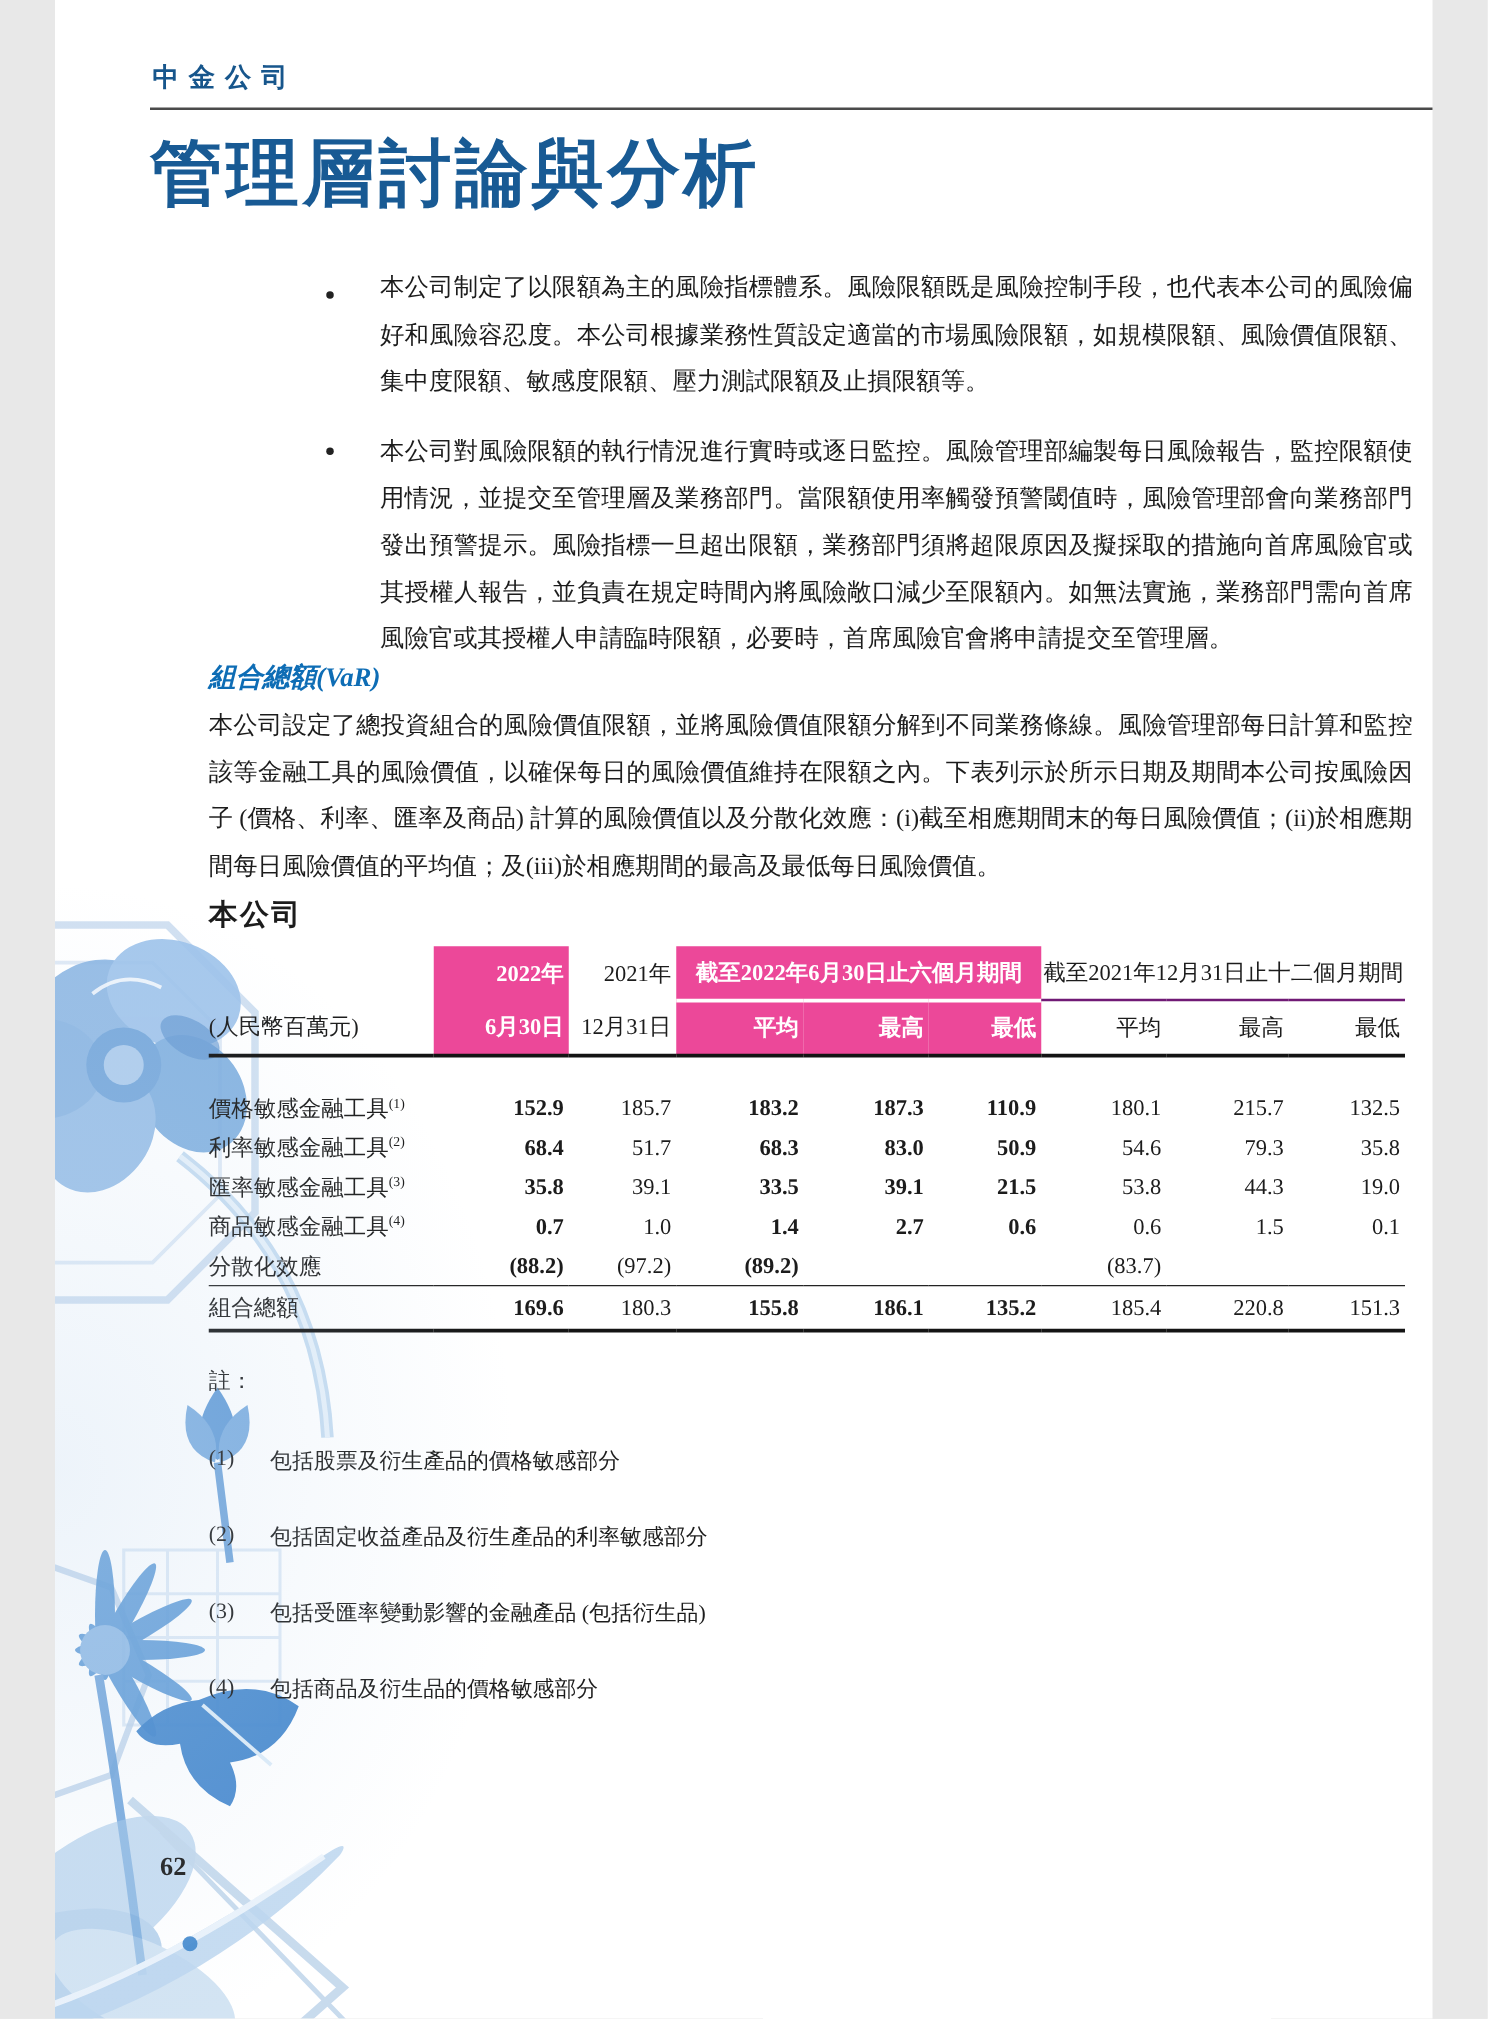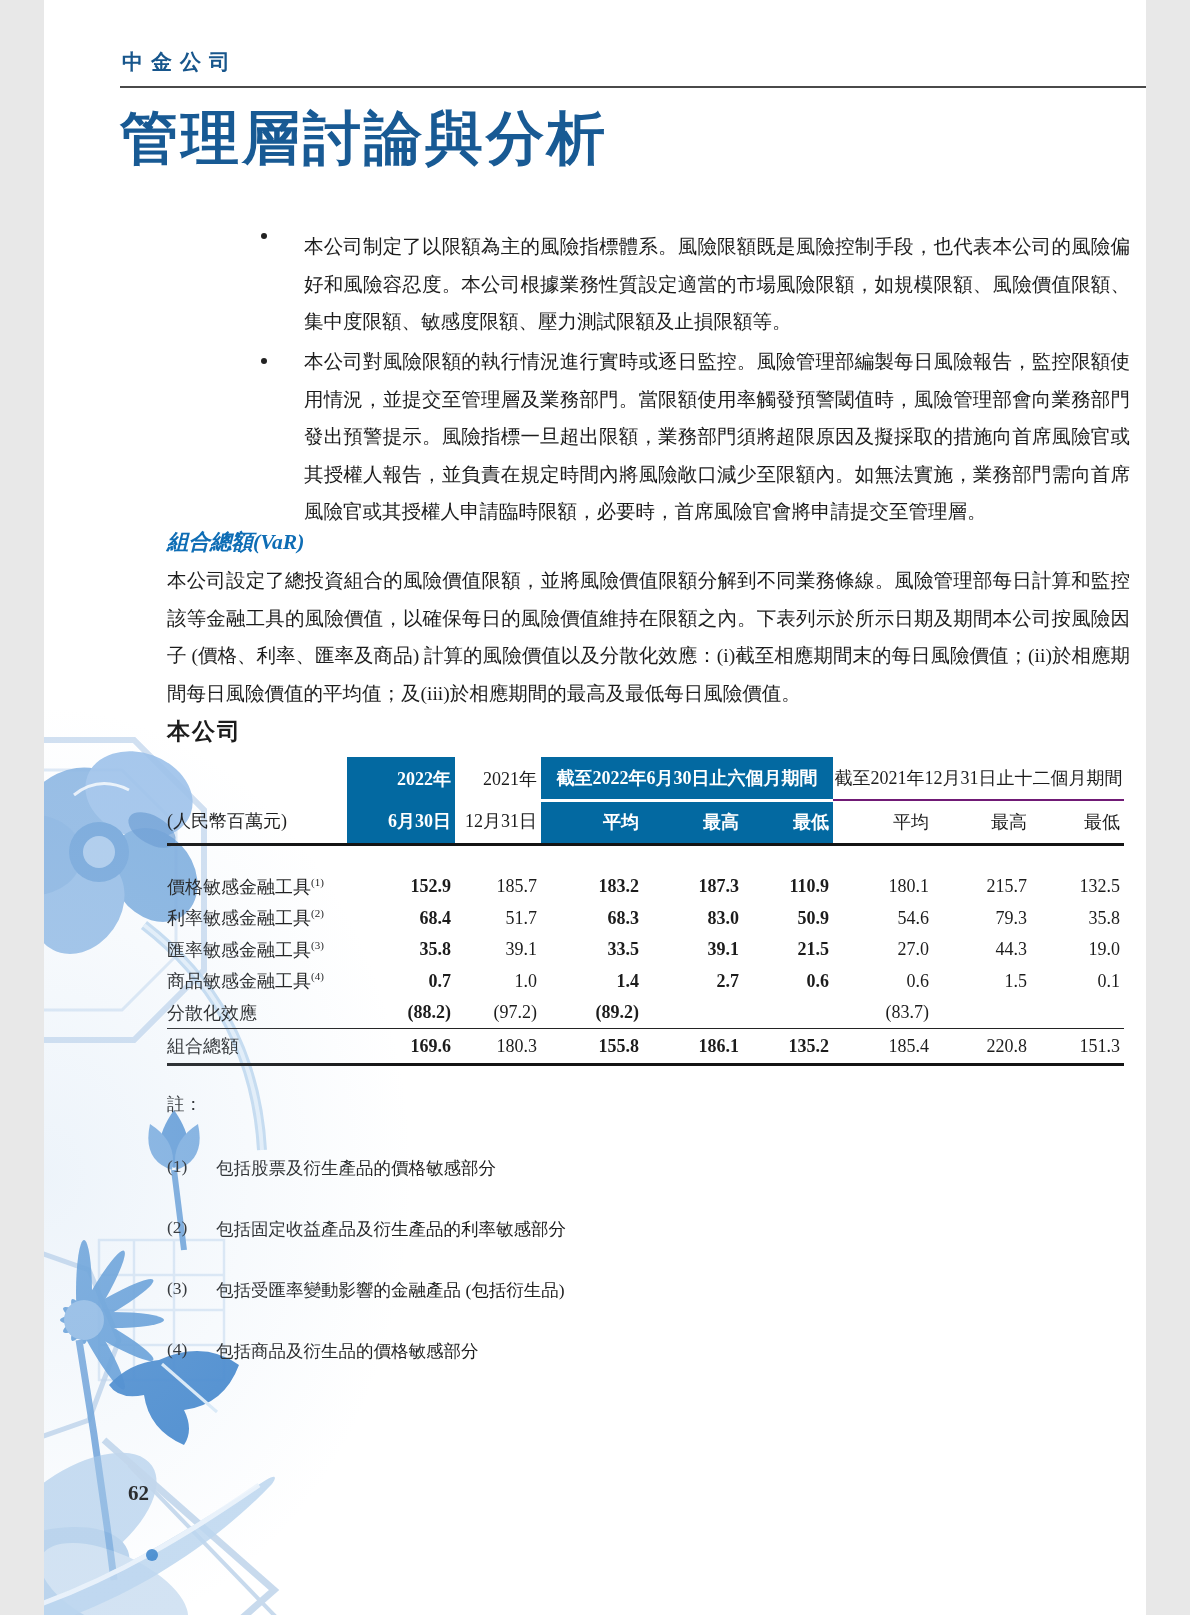--- a/index.html
+++ b/index.html
@@ -23,35 +23,35 @@
   .brand-rule {
     position:absolute; left:76px; top:86px; width:1040px; height:2px; background:#4a4a4a;
   }
   .doc-title {
     position:absolute; left:76px; top:100px;
     font-size:58px; font-weight:bold; letter-spacing:3px; color:#185a94;
   }
   .bullet-item { position:absolute; left:260px; width:826px;
     font-size:19.5px; line-height:37.5px; text-align:justify; }
   .bullet-dot { position:absolute; left:217px; width:6px; height:6px; border-radius:50%; background:#222; }
-  .b1 { top:228px; } .d1 { top:233px; }
+  .b1 { top:212px; } .d1 { top:233px; }
   .b2 { top:343px; } .d2 { top:358px; }
   .var-heading {
     position:absolute; left:123px; top:527px;
     font-size:21.5px; font-weight:bold; font-style:italic; color:#0e6db5;
   }
   .var-paragraph {
     position:absolute; left:123px; top:562px; width:963px;
     font-size:19.5px; line-height:37.5px; text-align:justify;
   }
   .table-title { position:absolute; left:123px; top:716px; font-size:23px; font-weight:bold; letter-spacing:2px; }
   table.var { position:absolute; left:123px; top:757px; width:957px;
     border-collapse:collapse; table-layout:fixed; font-size:18px; }
   table.var td { vertical-align:middle; }
-  td.blue { background:#0369a1; color:#ffffff; font-weight:bold; }
+  td.blue { background:#ec4899; color:#ffffff; font-weight:bold; }
   .hr1 td { height:43px; }
   .hr2 td { height:44px; border-bottom:3px solid #141414; }
   td.num { text-align:right; padding-right:4px; white-space:nowrap; }
   td.ctr { text-align:center; white-space:nowrap; }
   td.lbl { text-align:left; white-space:nowrap; }
   .span-blue { border-bottom:3px solid #ffffff; }
   .span-plain { border-bottom:2px solid #701a75; }
   .spacer td { height:27px; border:none; }
   tbody tr.data td { height:31.5px; }
   tbody tr.divider-row td { border-bottom:1.5px solid #232323; }
@@ -218,21 +218,21 @@
           <td class="num">79.3</td>
           <td class="num">35.8</td>
         </tr>
         <tr class="data">
           <td class="lbl">匯率敏感金融工具<sup>(3)</sup></td>
           <td class="num b">35.8</td>
           <td class="num">39.1</td>
           <td class="num b">33.5</td>
           <td class="num b">39.1</td>
           <td class="num b">21.5</td>
-          <td class="num">27.0</td>
+          <td class="num">53.8</td>
           <td class="num">44.3</td>
           <td class="num">19.0</td>
         </tr>
         <tr class="data">
           <td class="lbl">商品敏感金融工具<sup>(4)</sup></td>
           <td class="num b">0.7</td>
           <td class="num">1.0</td>
           <td class="num b">1.4</td>
           <td class="num b">2.7</td>
           <td class="num b">0.6</td>

